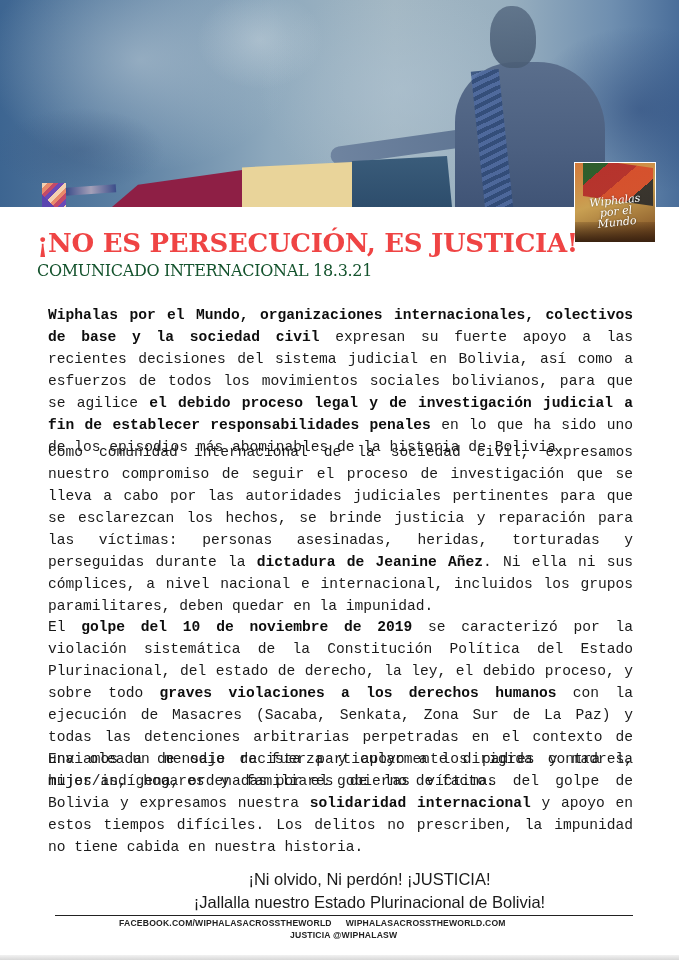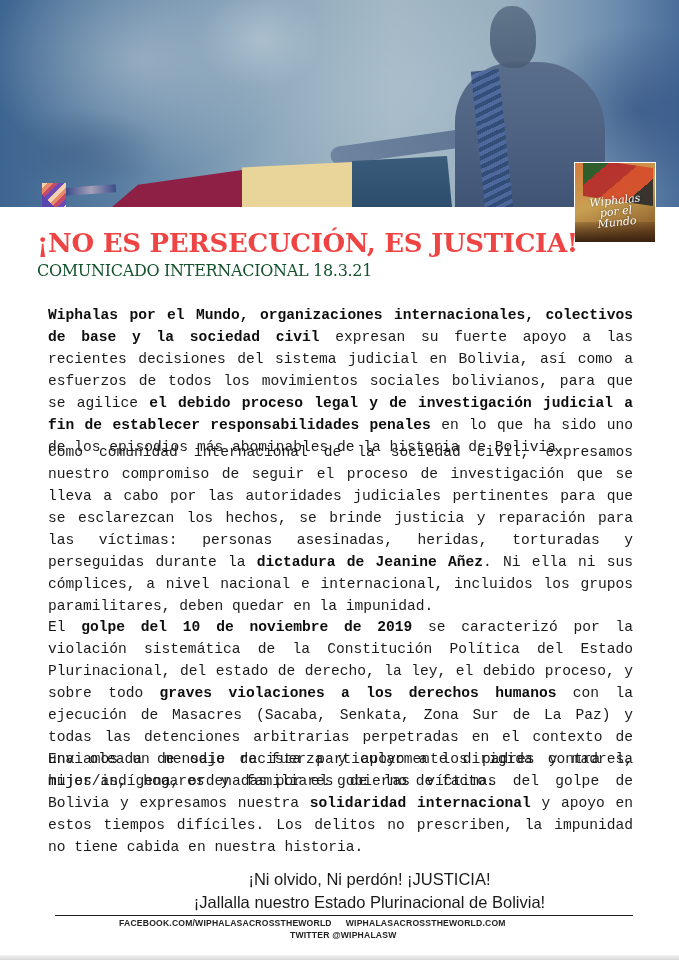--- a/index.html
+++ b/index.html
@@ -185,15 +185,15 @@
 <p class="body-text p4"><span>Enviamos un mensaje de fuerza y apoyo a los padres y madres, hijos/as, hogares y familiares de las víctimas del golpe de Bolivia y expresamos nuestra </span><b>solidaridad internacional</b><span> y apoyo en estos tiempos difíciles. Los delitos no prescriben, la impunidad no tiene cabida en nuestra historia.</span></p>
 
 <div class="closing closing-1">¡Ni olvido, Ni perdón! ¡JUSTICIA!</div>
 <div class="closing closing-2">¡Jallalla nuestro Estado Plurinacional de Bolivia!</div>
 
 <div class="divider"></div>
 
 <div class="footer-links">
   <span>FACEBOOK.COM/WIPHALASACROSSTHEWORLD</span><span class="gap"></span><span>WIPHALASACROSSTHEWORLD.COM</span>
 </div>
-<div class="footer-twitter">TWITTER @WIPHALASW</div>
+<div class="footer-twitter">JUSTICIA @WIPHALASW</div>
 
 <div class="bottom-edge"></div>
 
 </body></html>

